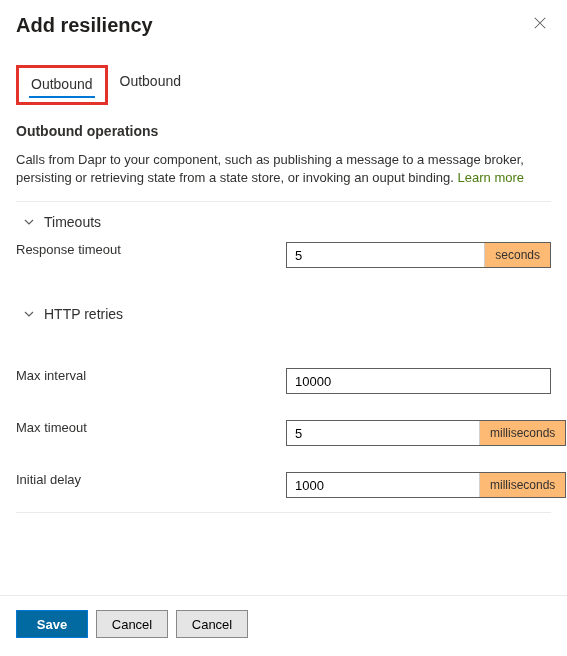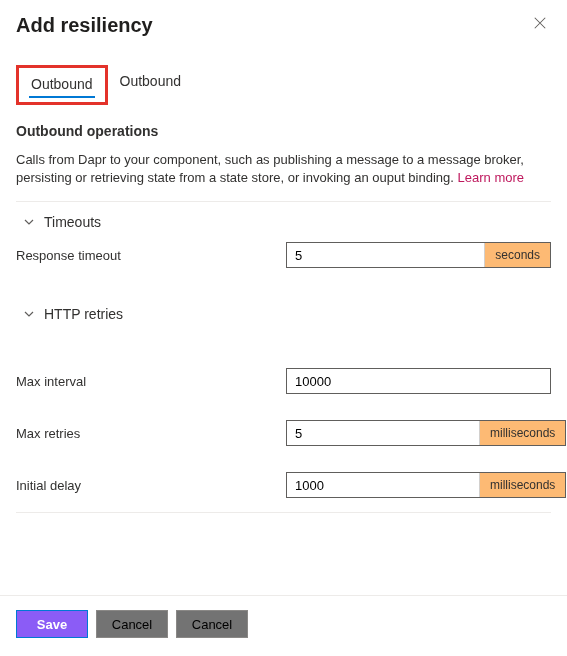--- a/index.html
+++ b/index.html
@@ -67,38 +67,38 @@
       font-size: 14px;
       font-weight: 600;
       margin-bottom: 12px;
     }
     .desc {
       font-size: 13px;
       color: #323130;
       line-height: 1.4;
       margin-bottom: 14px;
     }
-    .desc a { color: #be185d; text-decoration: none; }
+    .desc a { color: #4d7c0f; text-decoration: none; }
     .hr { border: none; border-top: 1px solid #edebe9; margin: 0; }
     .collapsible {
       display: flex;
       align-items: flex-start;
       gap: 10px;
       padding: 12px 0 12px 8px;
       cursor: pointer;
       font-size: 14px;
       color: #323130;
     }
     .chevron {
       width: 10px;
       height: 10px;
     }
     .row {
       display: flex;
-      align-items: center;
+      align-items: flex-start;
       margin-bottom: 26px;
     }
     .row-label {
       flex: 0 0 270px;
       font-size: 13px;
       color: #323130;
     }
     .input-wrap {
       flex: 1;
       display: flex;
@@ -134,26 +134,26 @@
       padding: 14px 0 18px 0;
       display: flex;
       gap: 8px;
     }
     .btn {
       min-width: 72px;
       height: 28px;
       font-size: 13px;
       font-family: inherit;
       border: 1px solid #8a8886;
-      background: #737373;
+      background: #e5e5e5;
       cursor: pointer;
       padding: 0 14px;
     }
     .btn.primary {
-      background: #8b5cf6;
+      background: #0369a1;
       border-color: #0078d4;
       color: #fff;
       font-weight: 600;
     }
   </style>
 </head>
 <body>
 
 <div class="panel">
 
@@ -211,21 +211,21 @@
     </div>
 
     <div class="row">
       <div class="row-label">Max interval</div>
       <div class="input-wrap">
         <input type="text" value="10000" style="">
       </div>
     </div>
 
     <div class="row">
-      <div class="row-label">Max retries</div>
+      <div class="row-label">Max timeout</div>
       <div class="input-wrap">
         <input type="text" value="5" style="">
         <div class="unit">milliseconds</div>
       </div>
     </div>
 
     <div class="row" style="margin-bottom:14px;">
       <div class="row-label">Initial delay</div>
       <div class="input-wrap">
         <input type="text" value="1000" style="">

